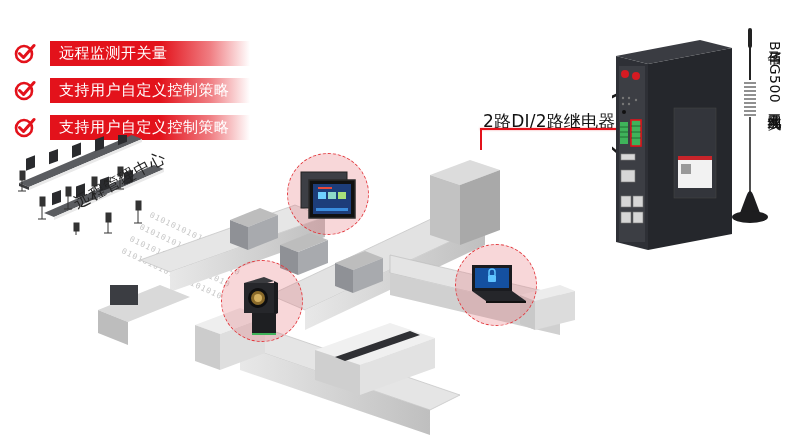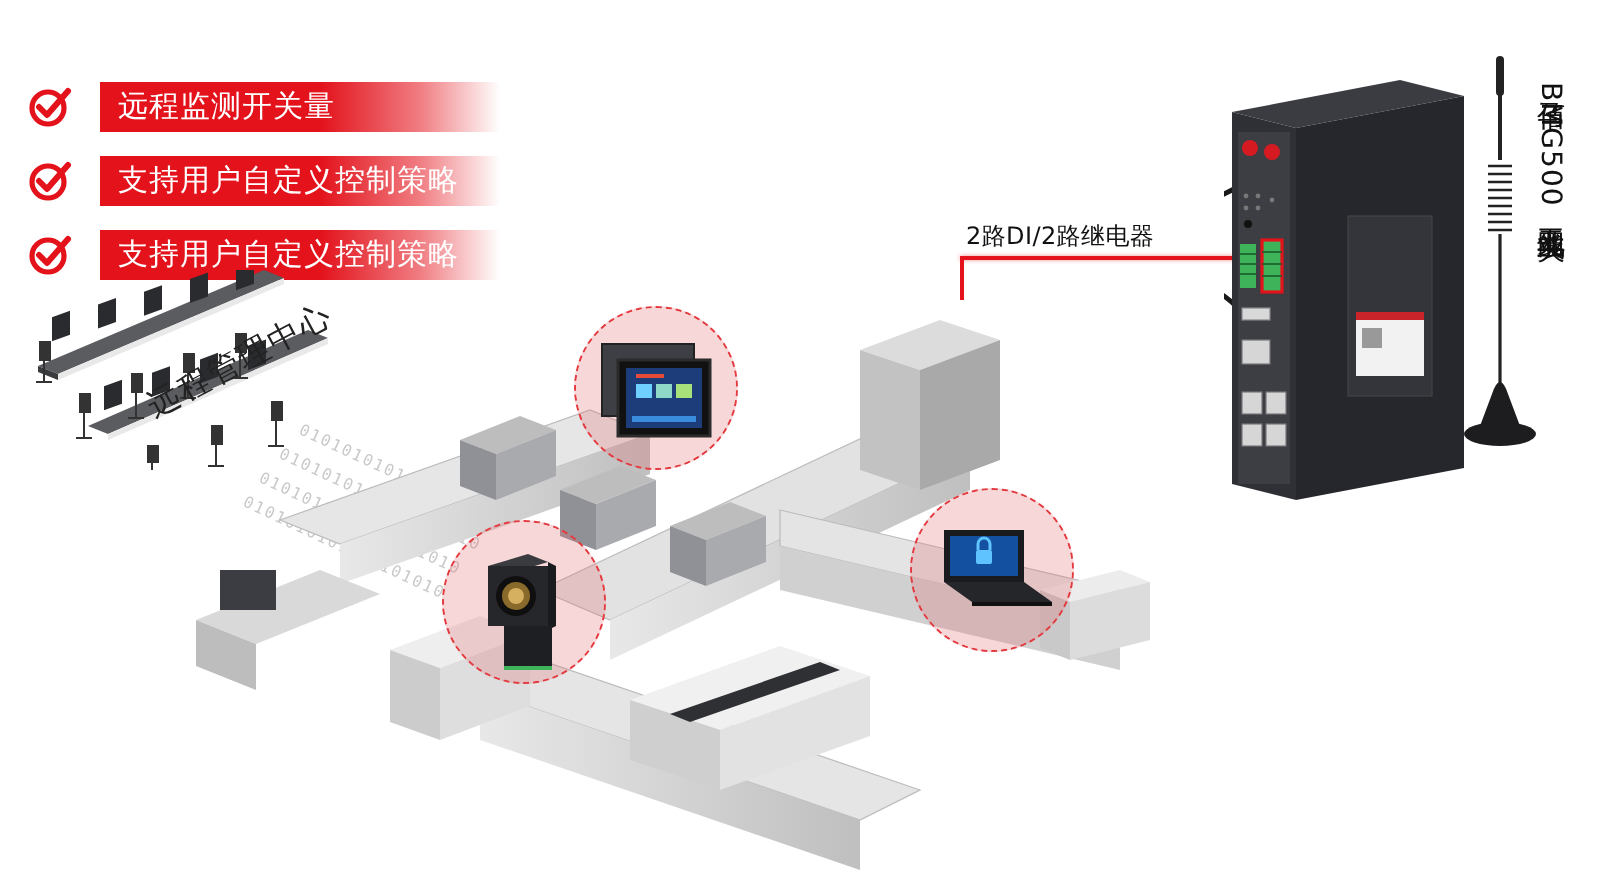--- a/index.html
+++ b/index.html
@@ -22,21 +22,21 @@
 
   .desks { position: absolute; left: 14px; top: 135px; width: 150px; height: 100px; }
 
   
   .factory { position: absolute; left: 90px; top: 145px; width: 500px; height: 300px; }
 
   .circle { position: absolute; border-radius: 50%; background: rgba(230,110,120,0.28); border: 1.5px dashed #e33a3f; }
 
   
   .gateway { position: absolute; left: 612px; top: 38px; width: 130px; height: 212px; }
-  .relay-label { position: absolute; left: 483px; top: 110px; font-size: 12px; color: #111; white-space: nowrap; font-family: "DejaVu Sans", sans-serif; letter-spacing: 0.2px; }
+  .relay-label { position: absolute; left: 483px; top: 110px; font-size: 17px; color: #111; white-space: nowrap; font-family: "DejaVu Sans", sans-serif; letter-spacing: 0.2px; }
   .red-line-h { position: absolute; left: 480px; top: 128px; width: 148px; height: 2px; background: #e3121b; box-shadow: 0 0 2px rgba(227,18,27,0.5); }
   .red-line-v { position: absolute; left: 480px; top: 128px; width: 2px; height: 22px; background: #e3121b; }
 
   .product-name { position: absolute; left: 764px; top: 40px; width: 20px; font-size: 14px; color: #111;
                   writing-mode: vertical-rl; letter-spacing: 0.5px; white-space: nowrap; font-family: "DejaVu Sans", sans-serif; }
   .antenna { position: absolute; left: 730px; top: 25px; width: 50px; height: 210px; }
 </style>
 </head>
 <body>
 

